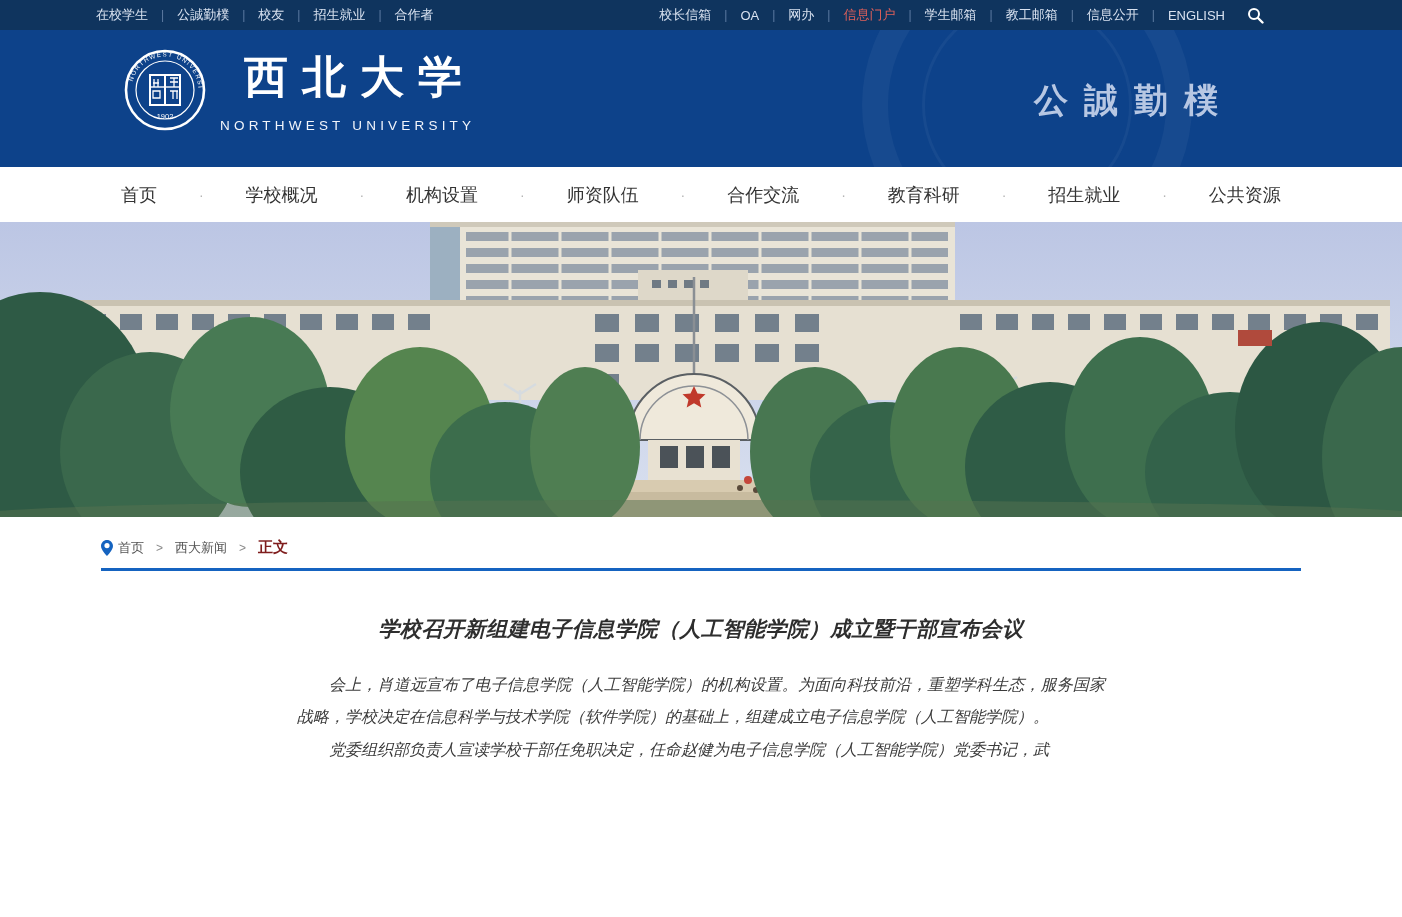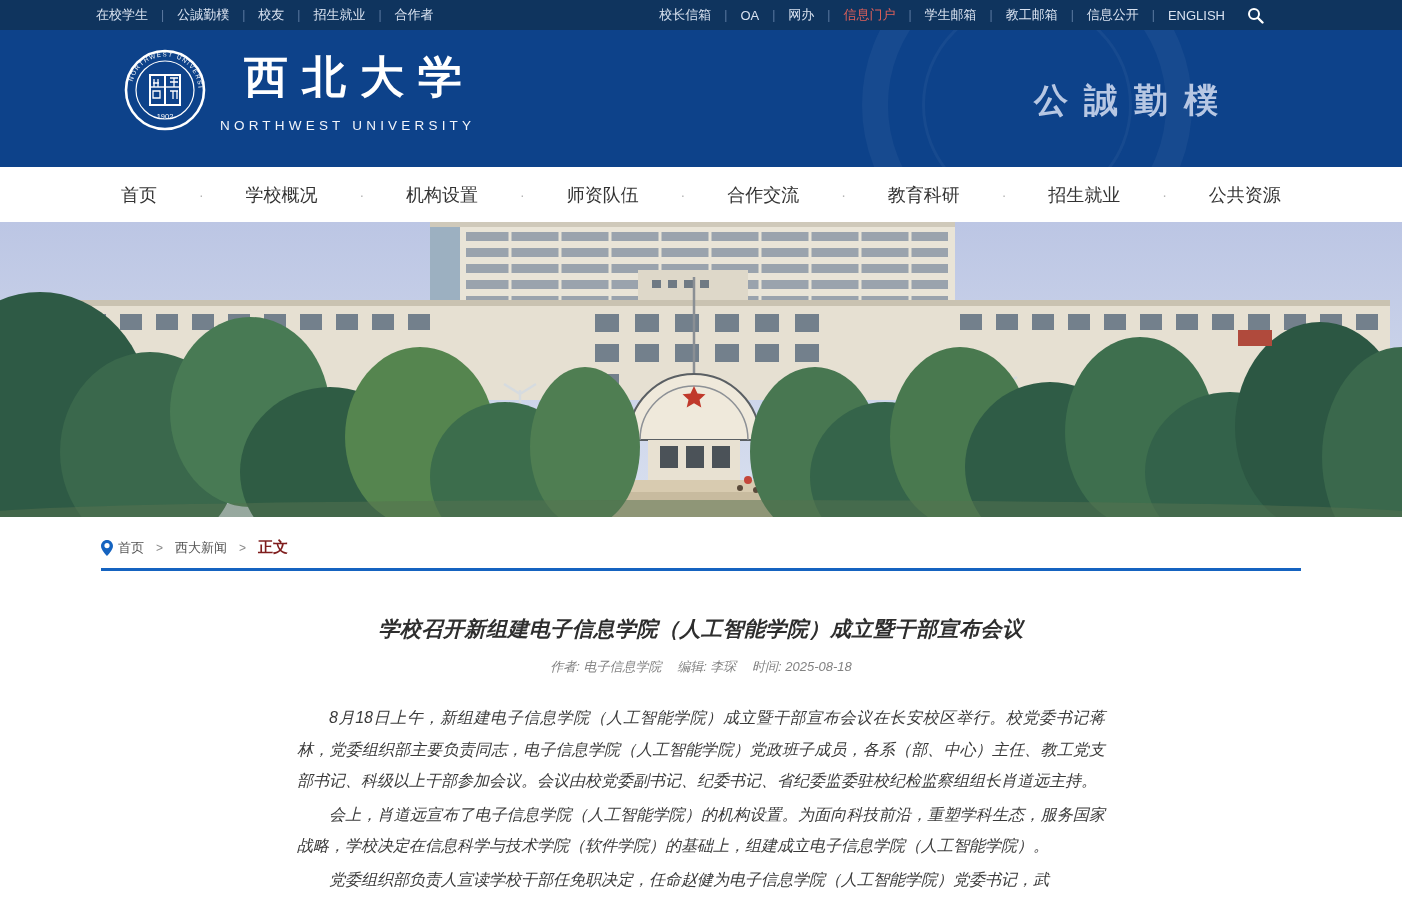--- a/index.html
+++ b/index.html
@@ -301,23 +301,17 @@
     <span class="gt">&gt;</span>
     <a>西大新闻</a>
     <span class="gt">&gt;</span>
     <span class="current">正文</span>
   </div>
   <div class="blue-rule"></div>
 </div>
 
 <div class="article">
   <h1 class="a-title">学校召开新组建电子信息学院（人工智能学院）成立暨干部宣布会议</h1>
-  <div class="a-meta">
-    <span>作者: 电子信息学院</span>
-    <span>编辑: 李琛</span>
-    <span>时间: 2025-08-18</span>
-  </div>
   <div class="a-body">
-    <p>8月18日上午，新组建电子信息学院（人工智能学院）成立暨干部宣布会议在长安校区举行。校党委书记蒋林，党委组织部主要负责同志，电子信息学院（人工智能学院）党政班子成员，各系（部、中心）主任、教工党支部书记、科级以上干部参加会议。会议由校党委副书记、纪委书记、省纪委监委驻校纪检监察组组长肖道远主持。</p>
     <p>会上，肖道远宣布了电子信息学院（人工智能学院）的机构设置。为面向科技前沿，重塑学科生态，服务国家战略，学校决定在信息科学与技术学院（软件学院）的基础上，组建成立电子信息学院（人工智能学院）。</p>
     <p>党委组织部负责人宣读学校干部任免职决定，任命赵健为电子信息学院（人工智能学院）党委书记，武</p>
   </div>
 </div>
 
 </body></html>

